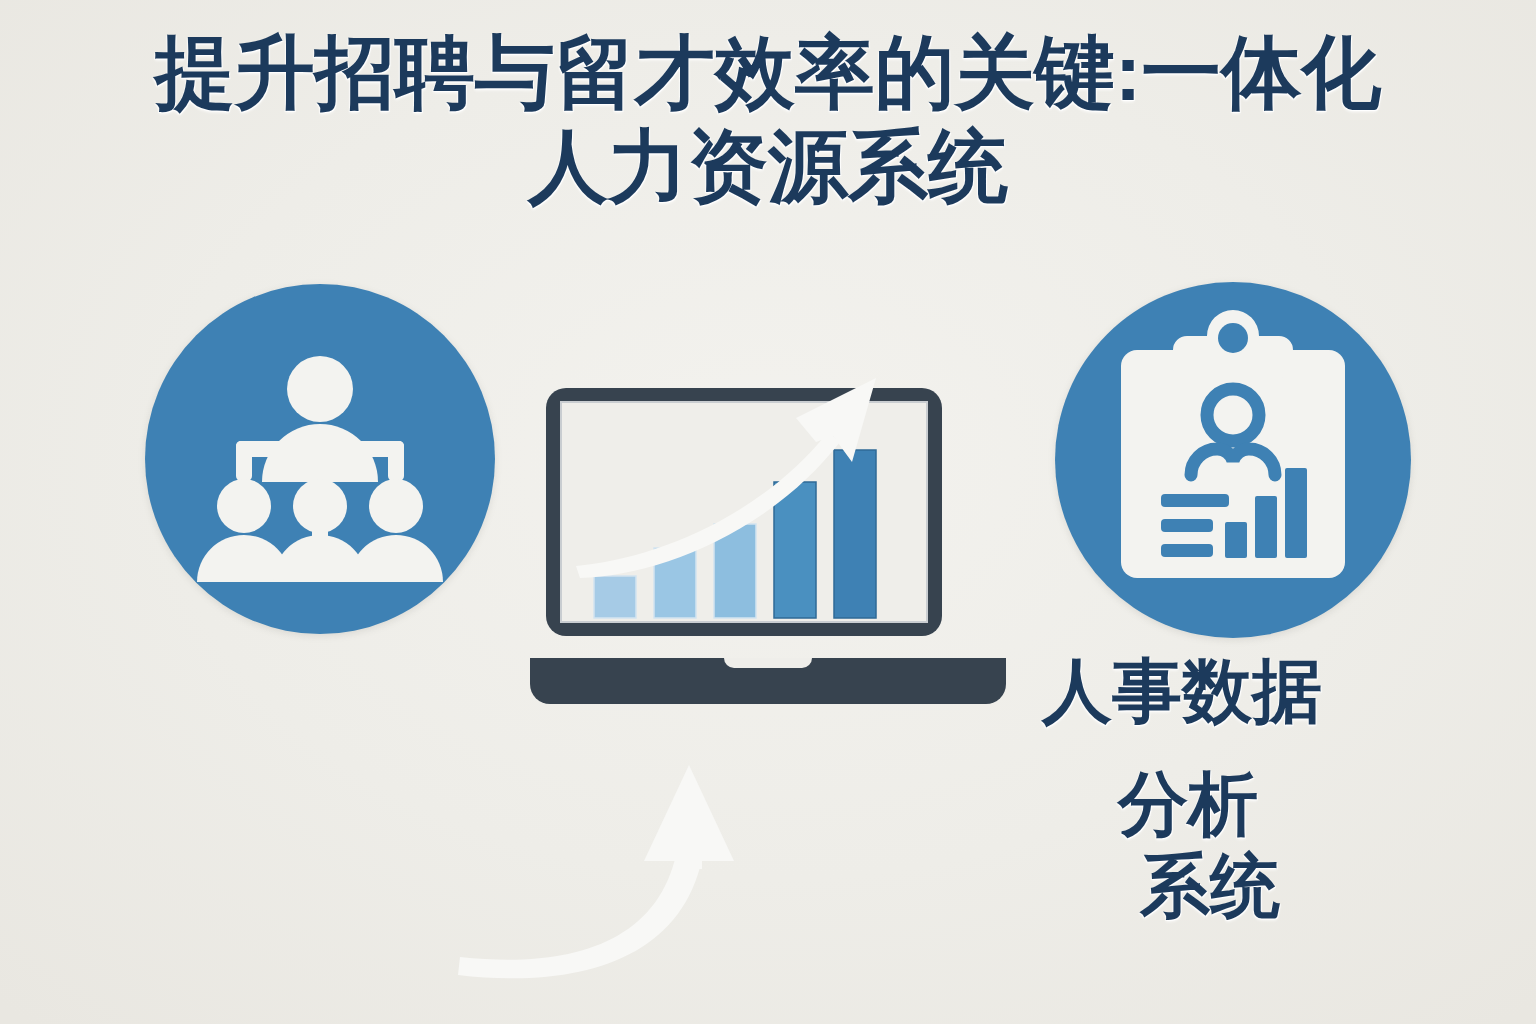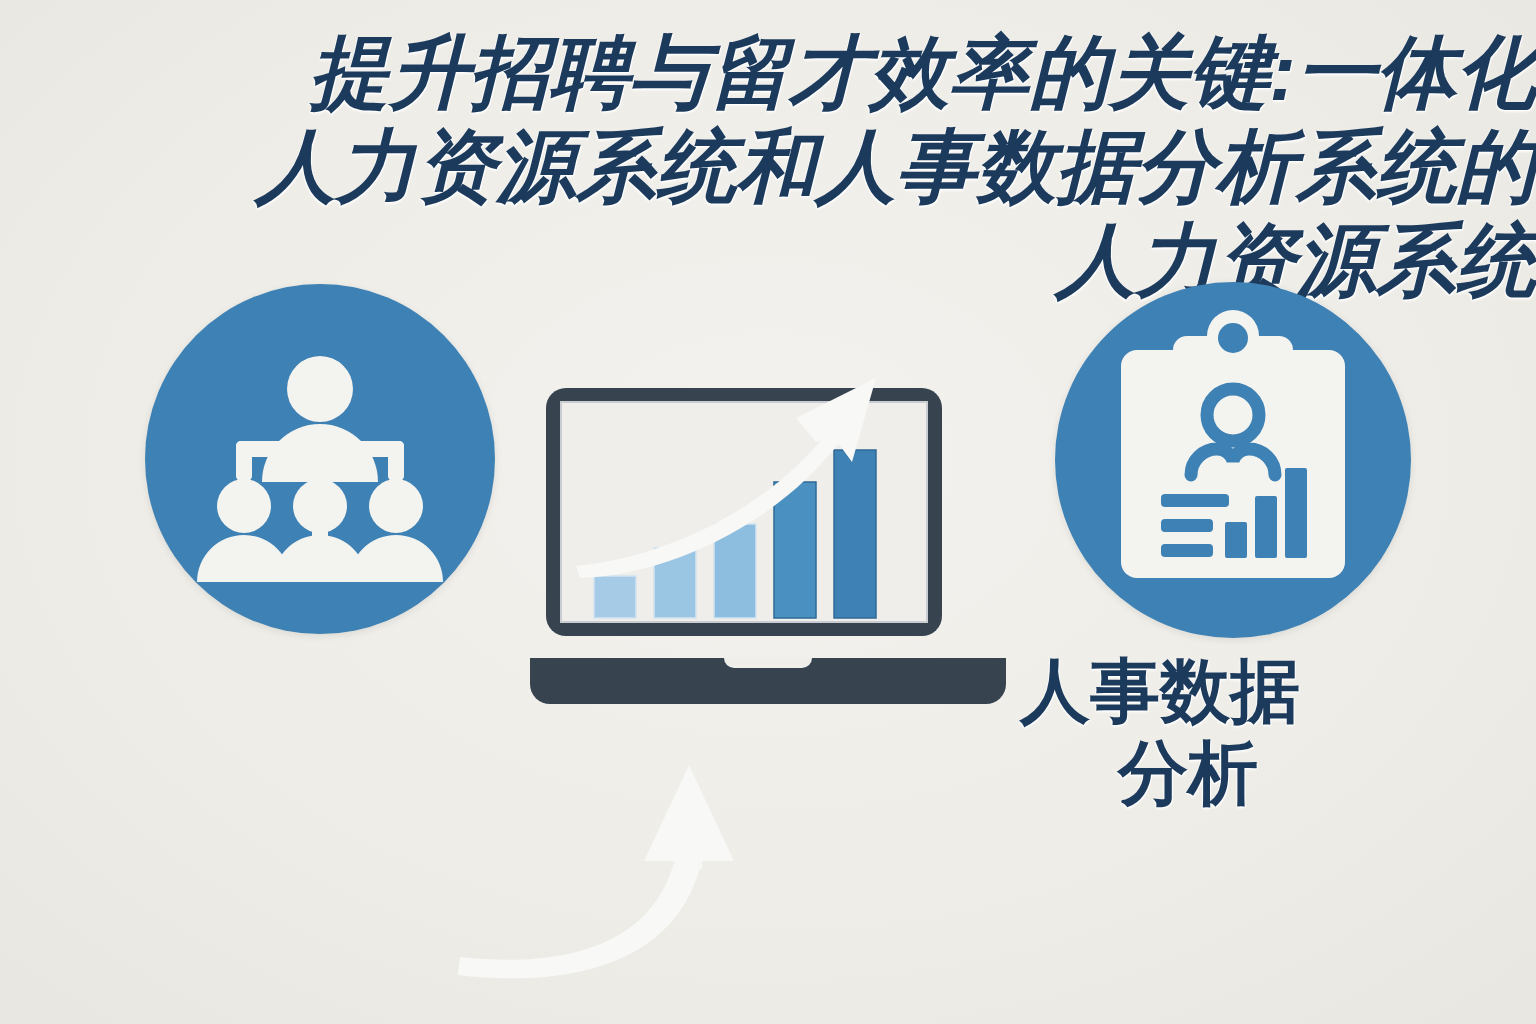--- a/index.html
+++ b/index.html
@@ -23,23 +23,22 @@
     background:
       radial-gradient(ellipse 1100px 760px at 50% 45%, #f3f2ee 0%, #eeede8 55%, #e9e7e1 100%);
   }
 
   
   .title-block {
     position: absolute;
     left: 0;
     top: 26px;
     width: 1536px;
-    text-align: right;
+    text-align: center;
     pointer-events: none;
-    font-style: italic;
   }
   .title-line {
     display: block;
     color: #1c3a5c;
     font-weight: 900;
     font-size: 80px;
     line-height: 94px;
     letter-spacing: 0px;
     white-space: nowrap;
     text-shadow:
@@ -71,22 +70,22 @@
     text-shadow:
        1px 1px 0 rgba(255,255,255,.85),
       -1px 1px 0 rgba(255,255,255,.55),
        0 2px 3px rgba(255,255,255,.75);
   }
   #caption-left  { left: 0px; top: 660px; width: 680px; text-align: center; }
   #caption-left .cl-1 { display:block; }
   #caption-left .cl-2 { display:block; }
 
   #caption-right { left: 1020px; top: 650px; width: 460px; }
-  #caption-right .cr-1 { display:block; text-align: left; }
-  #caption-right .cr-2 { display:block; text-align: left; padding-left: 98px; }
+  #caption-right .cr-1 { display:block; text-align: left; margin-left: 22px; }
+  #caption-right .cr-2 { display:block; text-align: left; padding-left: 98px; margin-top: 31px; }
   #caption-right .cr-3 { display:block; text-align: left; padding-left: 120px; }
 
   
   #laptop {
     position: absolute;
     left: 528px;
     top: 370px;
     width: 480px;
     height: 370px;
   }
@@ -102,21 +101,20 @@
   }
   #bottom-arrow svg { display: block; width: 100%; height: 100%; }
 </style>
 </head>
 <body>
 
 <div id="stage">
 
   <div class="title-block">
     <span class="title-line">提升招聘与留才效率的关键:一体化</span>
-    <span class="title-line">人力资源系统和人事数据分析系统的</span>
     <span class="title-line">人力资源系统</span>
   </div>
 
   <div class="circle" id="circle-left">
     <svg viewBox="0 0 350 350" xmlns="http://www.w3.org/2000/svg">
       <g fill="#f3f3f0">
 
         <circle cx="175" cy="105" r="33"></circle>
 
         <path d="M117 198 a58 58 0 0 1 116 0 z"></path>
@@ -253,15 +251,16 @@
       </g>
     </svg>
   </div>
 
   <div class="caption" id="caption-left">
   </div>
 
   <div class="caption" id="caption-right">
     <span class="cr-1">人事数据</span>
     <span class="cr-2">分析</span>
+    <span class="cr-3">系统</span>
   </div>
 
 </div>
 
 </body></html>

